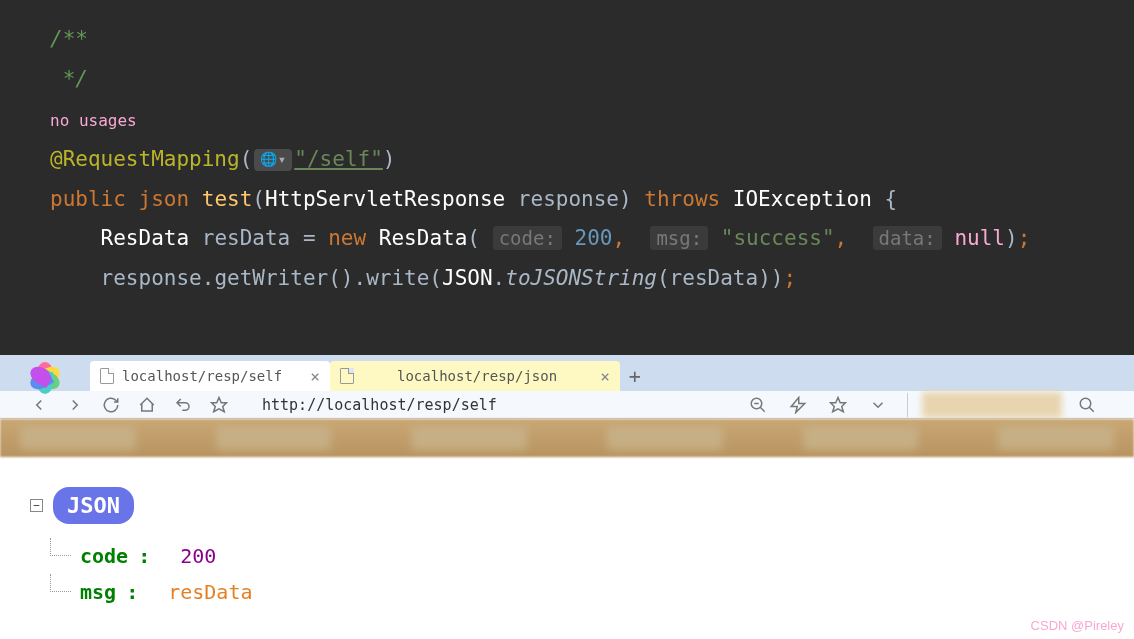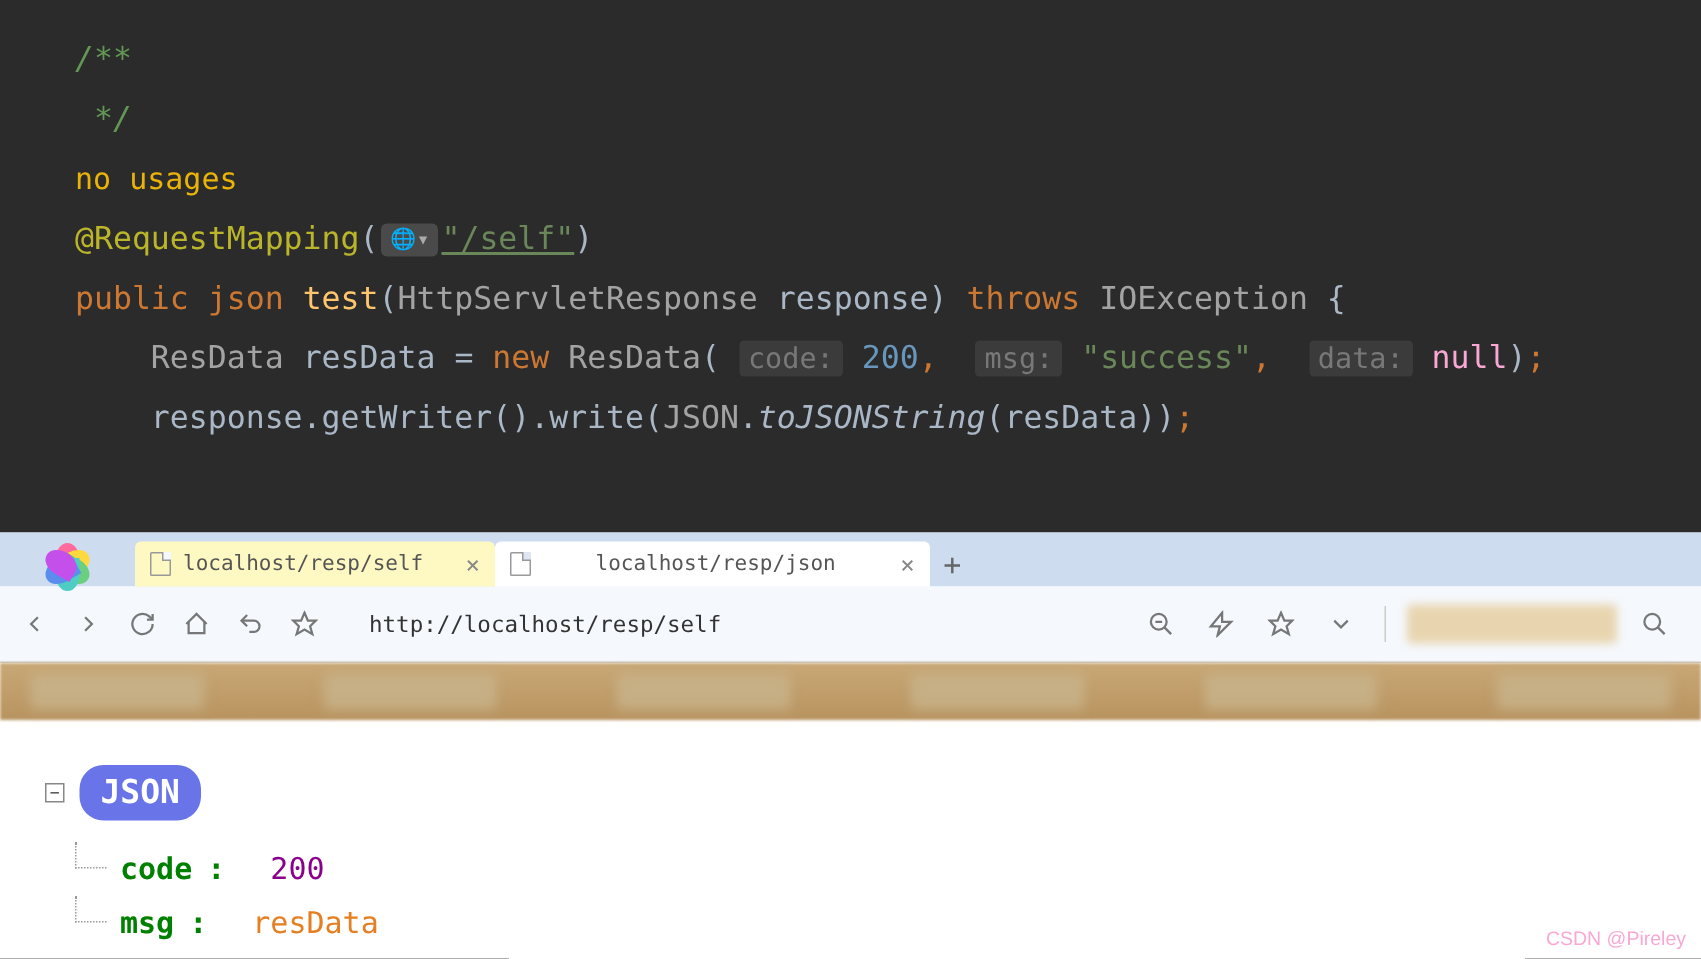--- a/index.html
+++ b/index.html
@@ -2,51 +2,51 @@
 <html><head>
 <meta charset="utf-8">
 <style>
 * { margin: 0; padding: 0; box-sizing: border-box; }
 body { font-family: "Microsoft YaHei", "Consolas", monospace; background: #2b2b2b; width: 1134px; height: 639px; overflow: hidden; position: relative; }
 
 
 .code-editor { background: #2b2b2b; padding: 20px 0 10px 50px; font-size: 21px; line-height: 1.9; font-family: Consolas, monospace; }
 .code-line { white-space: pre; }
 .c-comment { color: #629755; font-style: italic; }
-.c-hint { color: #eab308; font-size: 20px; }
+.c-hint { color: #f9a8d4; font-size: 16px; }
 .c-annotation { color: #BBB529; }
 .c-string { color: #6A8759; }
 .c-punct { color: #CC7832; }
 .c-keyword { color: #CC7832; }
 .c-method { color: #FFC66D; }
-.c-type { color: #a3a3a3; }
+.c-type { color: #ffffff; }
 .c-param { color: #A9B7C6; }
 .c-default { color: #A9B7C6; }
 .c-static { color: #A9B7C6; font-style: italic; }
 .c-hintbox { background: #3b3b3b; color: #787878; padding: 1px 6px; border-radius: 3px; font-size: 19px; }
 .c-num { color: #6897BB; }
 .c-null { color: #f9a8d4; margin-top: 12px; }
 .c-string-u { color: #6A8759; text-decoration: underline; }
 .globe { display: inline-flex; align-items: center; justify-content: center; width: 38px; height: 22px; background: #4a4a4a; border-radius: 4px; color: #aaa; font-size: 14px; vertical-align: middle; margin: 0 2px; }
 
 
 .browser { position: absolute; top: 355px; left: 0; right: 0; bottom: 0; background: #fff; }
 .browser-tabs { height: 36px; background: #cdddef; display: flex; align-items: center; }
 .browser-logo { width: 90px; height: 36px; display: flex; align-items: center; justify-content: center; }
 .logo-swirl { width: 34px; height: 34px; position: relative; }
 .logo-swirl .petal { position: absolute; width: 16px; height: 22px; border-radius: 50% 50% 50% 0; top: 6px; left: 9px; transform-origin: 8px 16px; }
-.tab { height: 30px; background: #fef9c3; display: flex; align-items: center; padding: 0 10px; margin-top: 6px; border-radius: 4px 4px 0 0; min-width: 240px; font-size: 14px; color: #555; gap: 8px; }
-.tab.inactive { background: #ffffff; gap: 43px; }
+.tab { height: 30px; background: #ffffff; display: flex; align-items: center; padding: 0 10px; margin-top: 6px; border-radius: 4px 4px 0 0; min-width: 240px; font-size: 14px; color: #555; gap: 8px; }
+.tab.inactive { background: #fef9c3; gap: 43px; }
 .tab-icon { width: 14px; height: 16px; border: 1px solid #999; border-radius: 1px; position: relative; }
 .tab-icon::before { content: ""; position: absolute; top: -1px; right: -1px; width: 5px; height: 5px; background: #dde6f2; border-left: 1px solid #999; border-bottom: 1px solid #999; }
 .tab.active .tab-icon::before { background: #f5f8fc; }
 .tab-close { margin-left: auto; color: #888; font-size: 16px; cursor: pointer; }
 .new-tab { width: 30px; height: 30px; display: flex; align-items: center; justify-content: center; color: #666; font-size: 20px; margin-top: 6px; cursor: pointer; }
 
-.toolbar { height: 51px; background: #f5f8fc; display: flex; align-items: center; padding: 0 8px; gap: 6px; border-bottom: 1px solid #d0d0d0; }
+.toolbar { height: 28px; background: #f5f8fc; display: flex; align-items: center; padding: 0 24px; gap: 6px; border-bottom: 1px solid #d0d0d0; }
 .nav-btn { width: 30px; height: 30px; display: flex; align-items: center; justify-content: center; color: #777; font-size: 18px; cursor: pointer; border-radius: 4px; }
 .nav-btn svg { width: 18px; height: 18px; stroke: #777; fill: none; stroke-width: 2; }
 .addr-bar { flex: 1; height: 30px; display: flex; align-items: center; padding: 0 12px; margin: 0 10px; font-size: 15px; color: #333; }
 .right-icons { display: flex; align-items: center; gap: 10px; padding-right: 8px; }
 .right-icons .nav-btn { color: #888; }
 .blurred { width: 140px; height: 26px; background: #e8d5b0; filter: blur(3px); border-radius: 3px; }
 .sep { width: 1px; height: 24px; background: #ccc; margin: 0 4px; }
 
 .bookmark-bar { height: 38px; background: linear-gradient(#c9a876, #b8935f); filter: blur(1px); display: flex; align-items: center; padding: 0 20px; gap: 80px; }
 .bookmark-bar .bm { width: 120px; height: 24px; background: rgba(200,180,140,0.8); filter: blur(4px); border-radius: 3px; }

